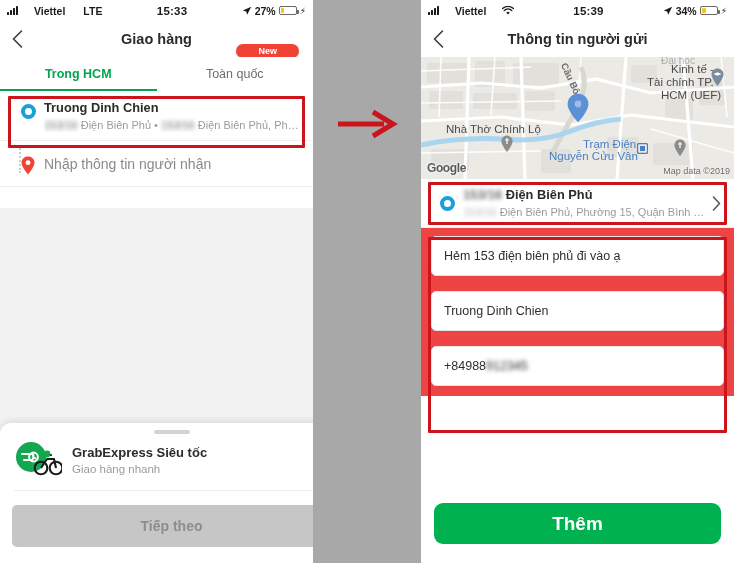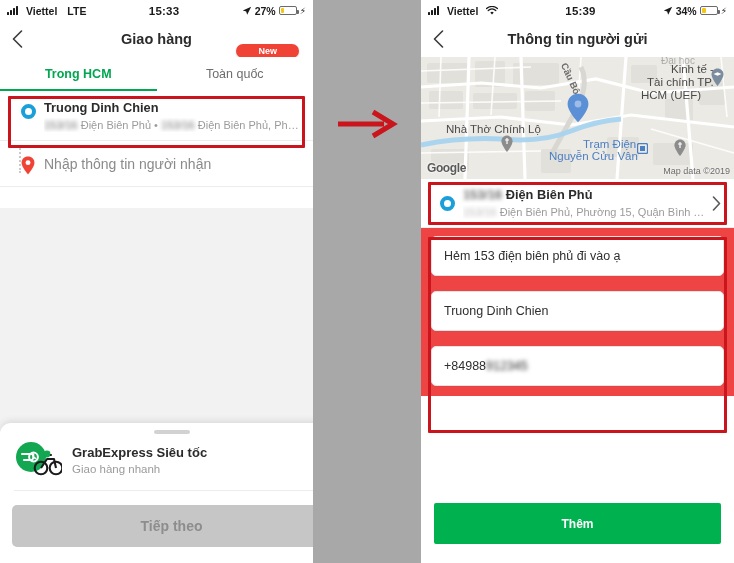--- a/index.html
+++ b/index.html
@@ -16,21 +16,21 @@
   }
   #phone-left{left:0;}
   #phone-right{left:421px;width:313px;}
 
   
   .statusbar{
     height:21px;display:flex;align-items:center;
     padding:0 7px;font-size:11px;font-weight:bold;color:#1a1a1a;
     box-sizing:border-box;background:#fff;
   }
-  .sb-left{display:flex;align-items:center;gap:8px;}
+  .sb-left{display:flex;align-items:center;gap:16px;}
   .sb-center{flex:1;text-align:center;font-size:11.5px;letter-spacing:.2px;}
   .sb-right{display:flex;align-items:center;gap:3px;}
   .bars{display:flex;align-items:flex-end;gap:1px;height:9px;}
   .bars i{display:block;width:2px;background:#1a1a1a;border-radius:.5px;}
   .bars i:nth-child(1){height:3px;}
   .bars i:nth-child(2){height:5px;}
   .bars i:nth-child(3){height:7px;}
   .bars i:nth-child(4){height:9px;}
   .carrier{font-size:10.5px;font-weight:bold;}
   .netlabel{font-size:10.5px;font-weight:bold;margin-left:2px;}
@@ -185,22 +185,22 @@
   .field{
     background:#fff;border:1px solid #e3e3e3;border-radius:5px;
     height:40px;display:flex;align-items:center;padding:0 12px;
     box-sizing:border-box;margin-bottom:15px;cursor:text;
     box-shadow:0 1px 1px rgba(0,0,0,.03);
   }
   .field:last-child{margin-bottom:0;}
   .field-val{font-size:12.5px;color:#2f2f2f;}
   .add-btn{
     position:absolute;left:13px;right:13px;bottom:19px;height:41px;
-    background:#00b14f;border-radius:2px;display:flex;align-items:center;
-    justify-content:center;color:#fff;font-size:12px;font-weight:bold;
+    background:#00b14f;border-radius:9px;display:flex;align-items:center;
+    justify-content:center;color:#fff;font-size:19px;font-weight:bold;
     cursor:pointer;
   }
 
   
   .arrow{position:absolute;left:336px;top:107px;}
 </style>
 </head>
 <body>
 
 <div class="phone" id="phone-left">
@@ -388,21 +388,21 @@
         <path d="M74 0 L70 58"></path>
       </g>
       <path d="M160 10 Q170 30 150 62 Q140 80 130 98" stroke="#d9d7d1" stroke-width="5" fill="none"></path>
       <path d="M0 88 Q40 80 80 82 Q120 86 150 74 Q175 64 200 62" stroke="#a8d4ef" stroke-width="5" fill="none" opacity=".95"></path>
     </svg>
 
     <div class="maplabel street" style="left:148px;top:4px;transform:rotate(66deg);transform-origin:left top;font-weight:bold;">Cầu Bông</div>
     <div class="maplabel" style="left:240px;top:-2px;opacity:.45;">Đại học</div>
     <div class="maplabel big" style="left:238px;top:6px;margin-left:12px;">Kinh tế -</div>
     <div class="maplabel big" style="left:226px;top:19px;">Tài chính TP.</div>
-    <div class="maplabel big" style="left:220px;top:32px;">HCM (UEF)</div>
+    <div class="maplabel big" style="left:240px;top:32px;">HCM (UEF)</div>
     <div class="maplabel big" style="left:25px;top:66px;">Nhà Thờ Chính Lộ</div>
     <div class="maplabel big blue" style="left:162px;top:81px;">Trạm Điện</div>
     <div class="maplabel big blue" style="left:128px;top:93px;">Nguyễn Cửu Vân</div>
 
     <div class="map-pin">
       <svg width="24" height="30" viewBox="0 0 24 30">
         <path d="M12 0.8 C6 0.8 1.6 5.2 1.6 11 C1.6 18.6 12 29.2 12 29.2 C12 29.2 22.4 18.6 22.4 11 C22.4 5.2 18 0.8 12 0.8 Z" fill="#5b8fd6"></path>
         <circle cx="12" cy="11" r="3.4" fill="#9fbce6"></circle>
       </svg>
     </div>

